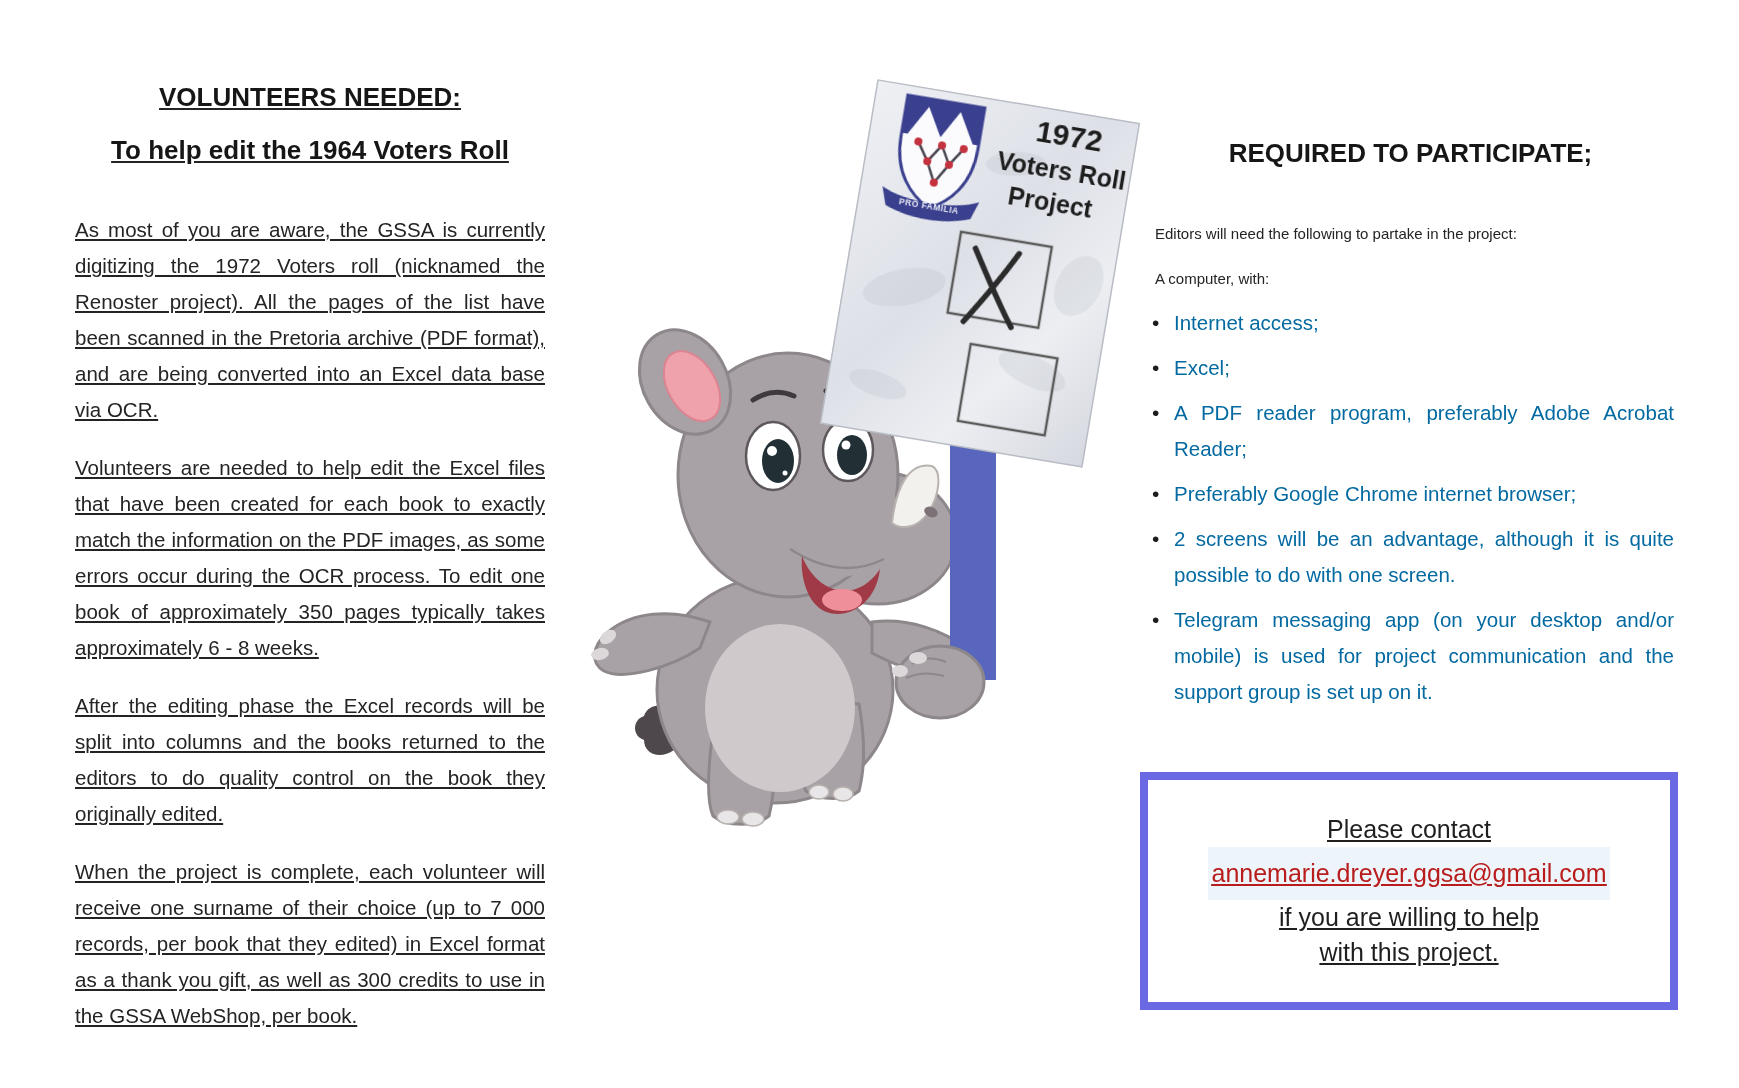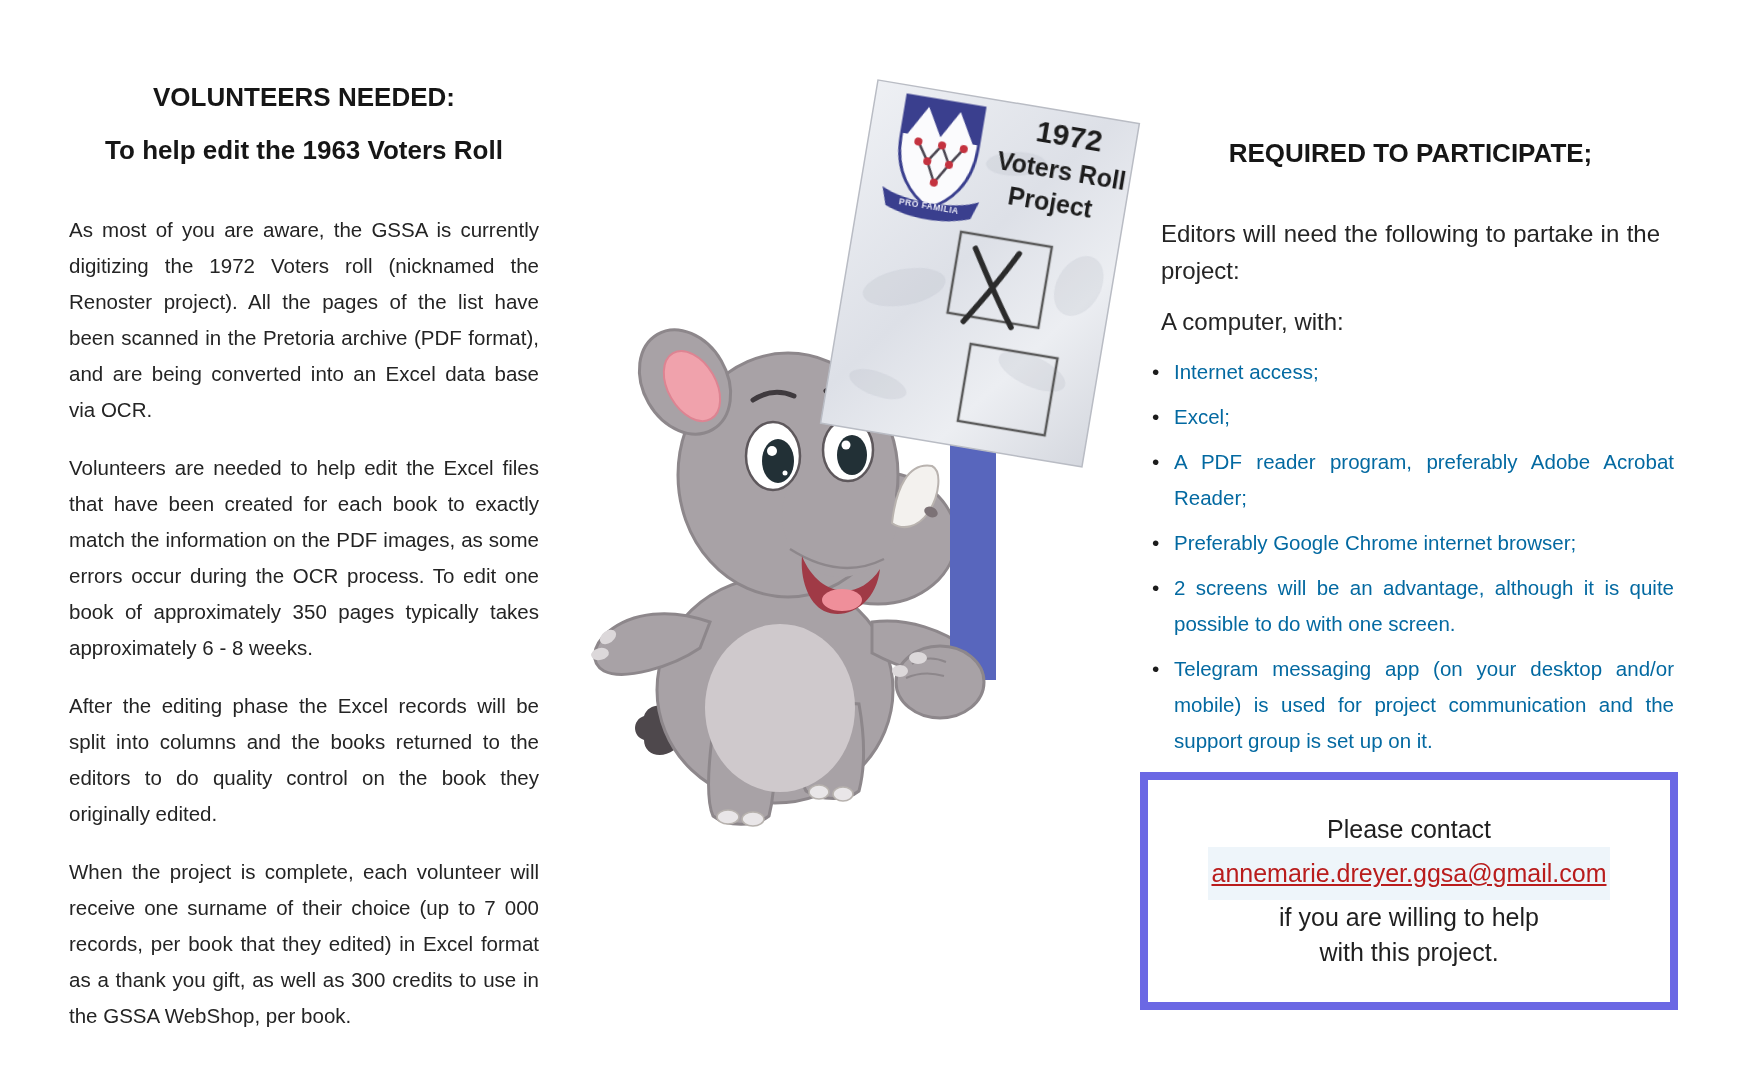--- a/index.html
+++ b/index.html
@@ -1,62 +1,62 @@
 <!DOCTYPE html>
 <html><head>
 <meta charset="utf-8">
 <style>
   html,body{margin:0;padding:0;background:#ffffff;}
   .page{
     position:relative;width:1739px;height:1088px;background:#ffffff;
     font-family:"Liberation Sans","DejaVu Sans",sans-serif;color:#232323;overflow:hidden;
   }
   
-  .left-col{position:absolute;left:69px;top:82px;width:470px;}
+  .left-col{position:absolute;left:75px;top:82px;width:470px;text-decoration:underline;}
   .left-col h1,.left-col h2,.right-col h2{
     font-size:26px;line-height:30px;font-weight:bold;color:#161616;
     text-align:center;margin:0;letter-spacing:0;
   }
   .left-col h2{margin-top:23px;margin-bottom:47px;}
   .left-col p{
     margin:0 0 22px 0;font-size:20.5px;line-height:36px;
     text-align:justify;color:#242424;
   }
   
   .poster{position:absolute;left:540px;top:60px;width:660px;height:780px;}
   .poster svg{display:block;width:100%;height:100%;}
   
   .right-col{position:absolute;left:1147px;top:138px;width:527px;}
   .right-col h2{margin-bottom:47px;}
-  .right-col p{margin:14px;font-size:24px;line-height:37px;text-align:justify;color:#242424;}
+  .right-col p{margin:8px;font-size:15px;line-height:37px;text-align:justify;color:#242424;}
   .right-col ul{list-style:none;margin:0;padding:0;}
   .right-col li{
     position:relative;padding-left:27px;margin:0 0 9px 0;
     font-size:20.5px;line-height:36px;text-align:justify;color:#0369a1;
   }
   .right-col li::before{content:"•";position:absolute;left:5px;top:0;font-size:21px;color:#1c1c1c;}
   
   .contact-box{
     position:absolute;left:1140px;top:772px;width:538px;height:238px;
     box-sizing:border-box;border:8px solid #6b68e4;background:#ffffff;
     display:flex;flex-direction:column;justify-content:center;align-items:center;
-    text-align:center;font-size:25px;line-height:35px;color:#1f1f1f;
+    text-align:center;font-size:25px;line-height:35px;color:#1f1f1f;text-decoration:underline;
   }
   .contact-box a.email{
     color:#b91c1c;text-decoration:underline;background:#eef5fa;padding:9px 3px;
   }
 </style>
 </head>
 <body>
 
 <div class="page">
 
   <section class="left-col">
     <h1>VOLUNTEERS NEEDED:</h1>
-    <h2>To help edit the 1963 Voters Roll</h2>
+    <h2>To help edit the 1964 Voters Roll</h2>
     <p>As most of you are aware, the GSSA is currently digitizing the 1972 Voters roll (nicknamed the Renoster project). All the pages of the list have been scanned in the Pretoria archive (PDF format), and are being converted into an Excel data base via OCR.</p>
     <p>Volunteers are needed to help edit the Excel files that have been created for each book to exactly match the information on the PDF images, as some errors occur during the OCR process. To edit one book of approximately 350 pages typically takes approximately 6 - 8 weeks.</p>
     <p>After the editing phase the Excel records will be split into columns and the books returned to the editors to do quality control on the book they originally edited.</p>
     <p>When the project is complete, each volunteer will receive one surname of their choice (up to 7 000 records, per book that they edited) in Excel format as a thank you gift, as well as 300 credits to use in the GSSA WebShop, per book.</p>
   </section>
 
   <div class="poster">
     <svg viewBox="0 0 660 780" xmlns="http://www.w3.org/2000/svg">
       <defs>
         <linearGradient id="paper" x1="0" y1="0" x2="1" y2="1">

